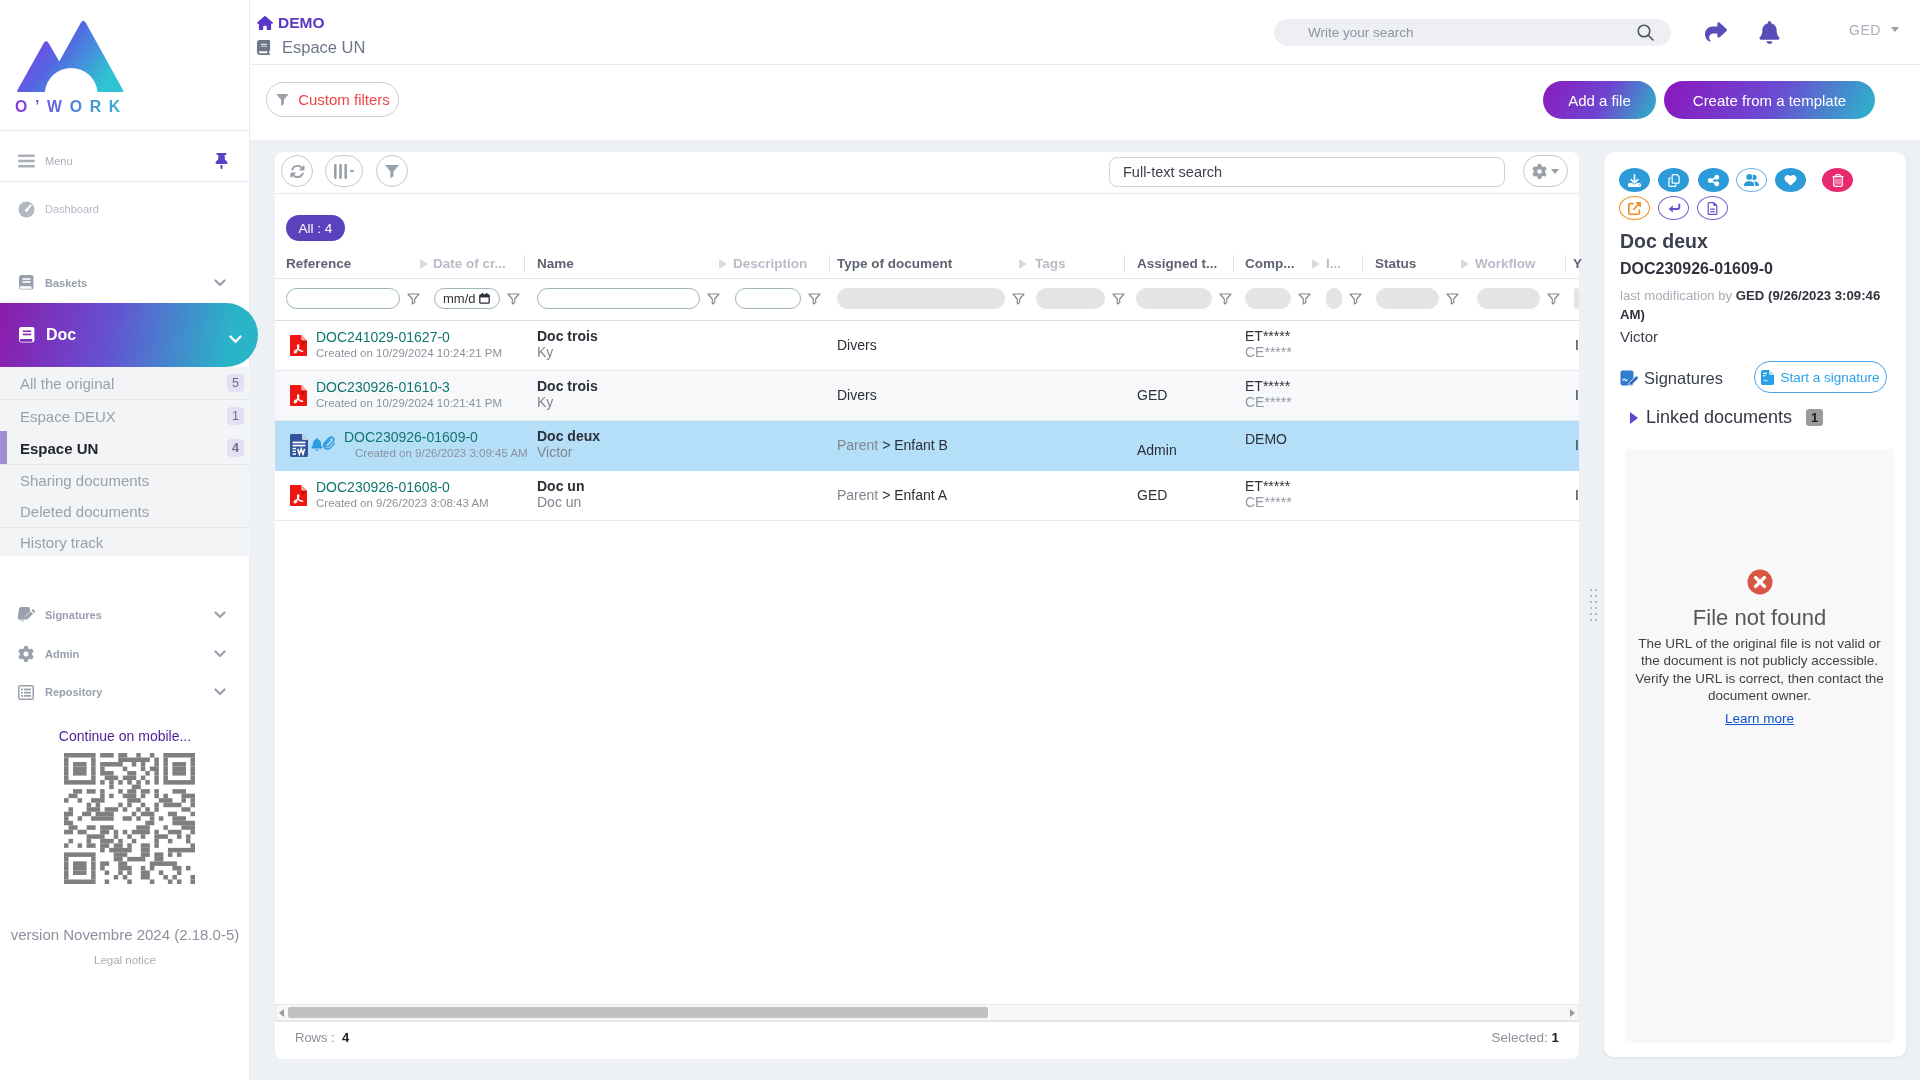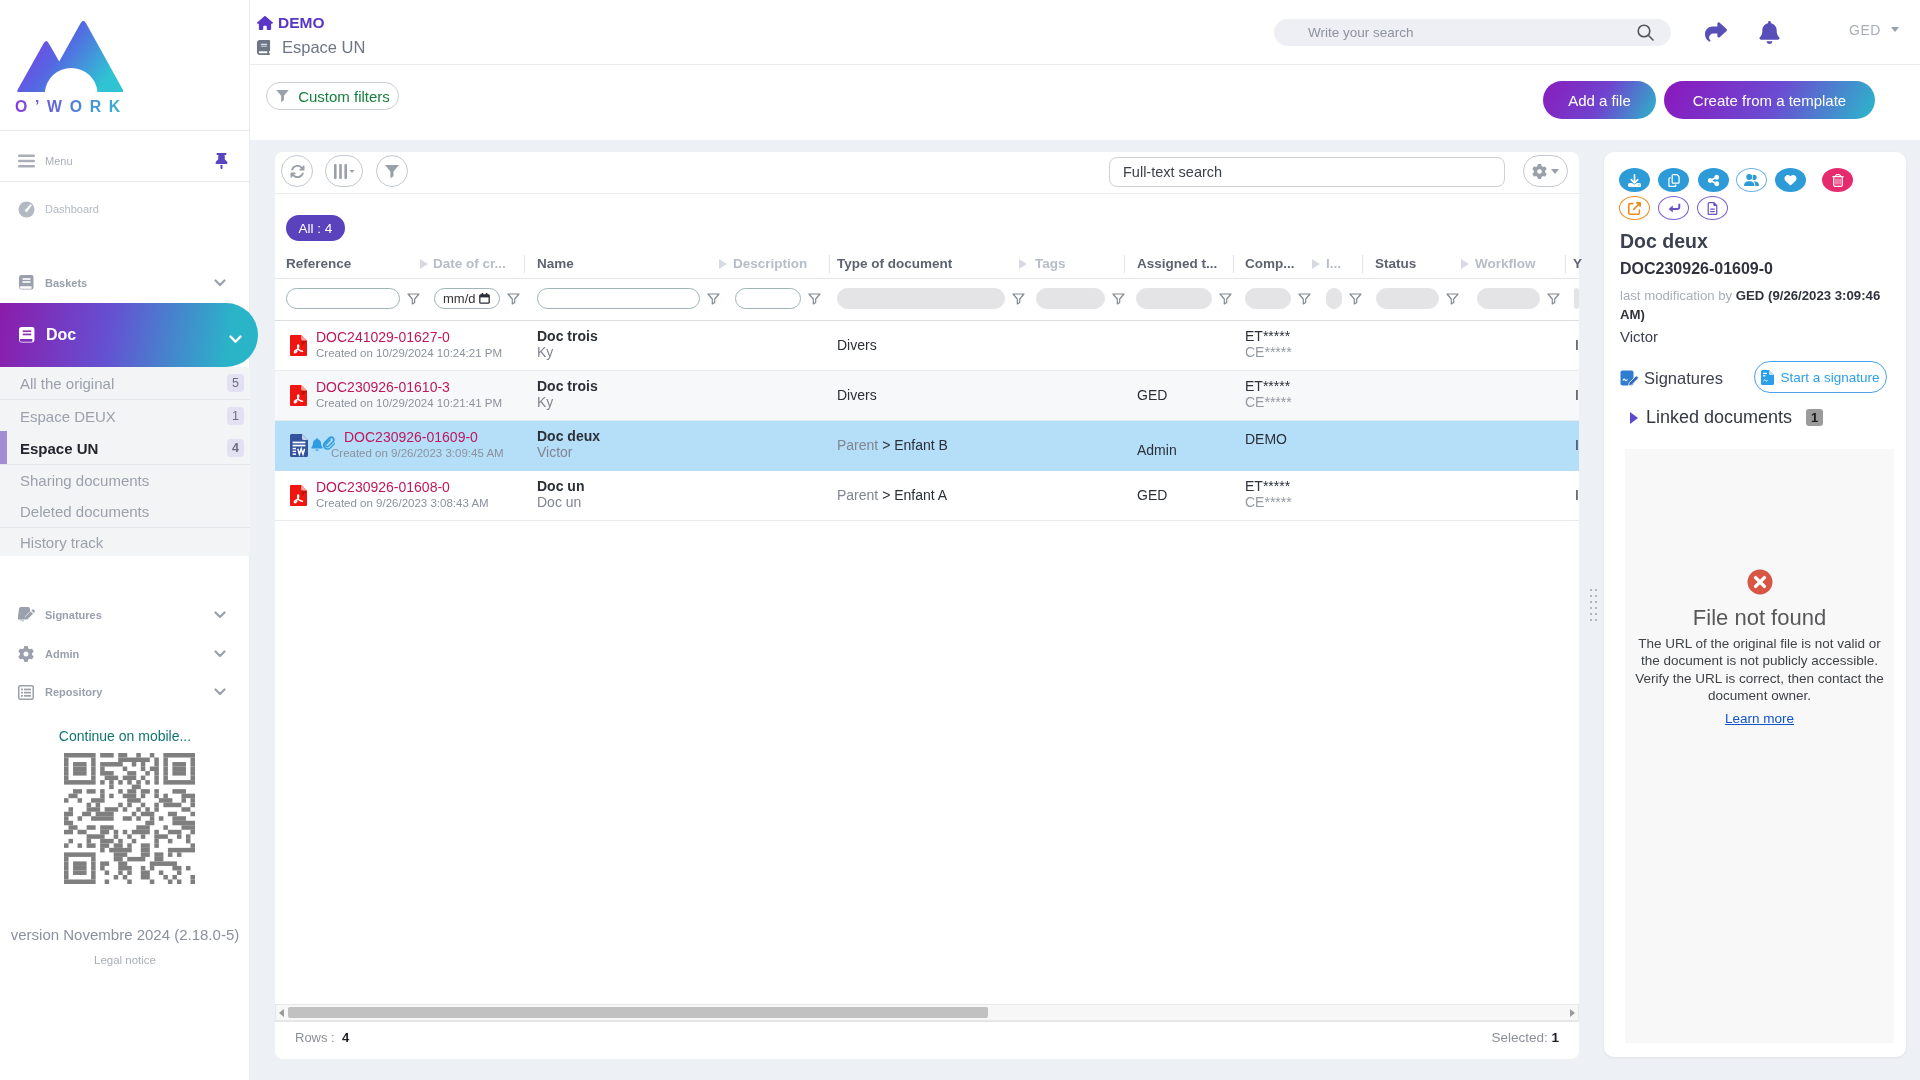--- a/index.html
+++ b/index.html
@@ -14,32 +14,32 @@
 .navrow .nico { width:20px; margin-left:16px; margin-right:9px; display:flex; justify-content:center; }
 .navrow .caret { position:absolute; right:24px; }
 .navlabel { font-weight:bold; color:#98a0ad; }
 #docItem { left:0; top:303px; width:258px; height:64px; background:linear-gradient(100deg,#8b1cab 0%, #6550d2 42%, #2ab4c8 88%); border-radius:0 32px 32px 0; color:#fff; display:flex; align-items:center; z-index:6; }
 #docItem .nico { width:20px; margin-left:17px; margin-right:9px; display:flex; justify-content:center;}
 #submenu { left:0; top:367px; width:250px; height:189px; background:#f3f4f6; font-size:15px; color:#9aa1ad; }
 .subrow { position:absolute; left:0; width:250px; display:flex; align-items:center; }
 .subrow .t { margin-left:20px; }
 .badge { position:absolute; right:6px; top:50%; transform:translateY(-50%); background:#e4e0f3; color:#6b6f7e; font-size:12.5px; padding:2px 5px; border-radius:4px; min-width:8px; text-align:center; }
 .subdiv { position:absolute; left:0; width:250px; height:1px; background:#e2e4e8; }
-#qrwrap { left:0; top:728px; width:250px; text-align:center; color:#0f766e; font-size:14px; }
+#qrwrap { left:0; top:728px; width:250px; text-align:center; color:#4c1d95; font-size:14px; }
 #version { left:0; top:926px; width:250px; text-align:center; color:#8a919d; font-size:15px; }
 #legal { left:0; top:954px; width:250px; text-align:center; color:#a9aeb8; font-size:11.5px; }
 
 
 #header { left:250px; top:0; width:1670px; height:140px; background:#fff; }
 #hdrline { position:absolute; left:0; top:64px; width:1670px; height:1px; background:#e8eaed; }
 #crumb1 { position:absolute; left:7px; top:14px; color:#5936c5; font-weight:bold; font-size:15.5px; display:flex; align-items:center; gap:5px;}
 #crumb2 { position:absolute; left:6px; top:38px; color:#6d7686; font-size:16.5px; display:flex; align-items:center; gap:11px;}
 #searchbox { position:absolute; left:1024px; top:19px; width:397px; height:27px; background:#edeff4; border-radius:13.5px; color:#8d939e; font-size:13.5px; line-height:27px; padding-left:34px; }
 #gedlbl { position:absolute; left:1599px; top:22px; color:#a9aeb8; font-size:14px; letter-spacing:0.5px; }
-#custfil { position:absolute; left:16px; top:82px; width:133px; height:28px; border:1px solid #c8ccd3; border-radius:19px; color:#15803d; font-size:15px; display:flex; align-items:center; justify-content:center; gap:8px; }
+#custfil { position:absolute; left:16px; top:82px; width:133px; height:35px; border:1px solid #c8ccd3; border-radius:19px; color:#ef4444; font-size:15px; display:flex; align-items:center; justify-content:center; gap:8px; }
 .gbtn { position:absolute; top:81px; height:38px; border-radius:19px; color:#fff; font-size:15px; display:flex; align-items:center; justify-content:center; }
 #btnAdd { left:1293px; width:113px; background:linear-gradient(118deg,#8a1cbc 0%, #6f43cf 52%, #2bb5c9 100%); }
 #btnTpl { left:1414px; width:211px; background:linear-gradient(118deg,#8c16bd 0%, #6b4bd2 52%, #2ab8cb 100%); }
 
 
 #card { left:275px; top:152px; width:1304px; height:907px; background:#fff; border-radius:8px; }
 .toolbtn { position:absolute; top:3px; height:32px; border:1px solid #c3c9cf; border-radius:16px; display:flex; align-items:center; justify-content:center; background:#fff; }
 #toolline { position:absolute; left:0; top:41px; width:1304px; height:1px; background:#e8eaed; }
 #allpill { position:absolute; left:11px; top:63px; width:59px; height:26px; background:#5b42bd; border-radius:13px; color:#fff; font-size:13.5px; display:flex; align-items:center; justify-content:center; }
 .th { position:absolute; top:104px; font-size:13.5px; font-weight:bold; color:#5d6470; white-space:nowrap; }
@@ -47,21 +47,21 @@
 .sortarr { position:absolute; top:107px; width:0; height:0; border-top:5px solid transparent; border-bottom:5px solid transparent; border-left:8px solid #d7dbe1; }
 .colsep { position:absolute; top:103px; width:1px; height:18px; background:#dfe2e7; }
 #thline { position:absolute; left:0; top:126px; width:1304px; height:1px; background:#e3e6ea; }
 .finput { position:absolute; top:136px; height:21px; border:1px solid #9fb4b4; border-radius:10.5px; background:#fff; }
 .finput.dis { background:#e4e4e6; border-color:#e4e4e6; }
 .fun { position:absolute; top:139px; }
 #filtline { position:absolute; left:0; top:168px; width:1304px; height:1px; background:#dadde2; }
 .drow { position:absolute; left:0; width:1304px; height:50px; border-bottom:1px solid #e7eaee; }
 .drow.alt { background:#f7f8fa; }
 .drow.sel { background:#b5dff9; border-bottom:1px solid #b5dff9; }
-.ref { position:absolute; font-size:14px; color:#be185d; top:8px; }
+.ref { position:absolute; font-size:14px; color:#0f766e; top:8px; }
 .created { position:absolute; font-size:11.5px; color:#8b919c; top:26px; }
 .nm { position:absolute; font-size:14px; color:#2b2f38; font-weight:bold; top:7px; left:262px; }
 .nm2 { position:absolute; font-size:14px; color:#80858f; top:23px; left:262px; }
 .typ { position:absolute; font-size:14px; color:#2b2f38; top:16px; left:562px; }
 .asg { position:absolute; font-size:14px; color:#2b2f38; top:16px; left:862px; }
 .cmp1 { position:absolute; font-size:14px; color:#2b2f38; top:7px; left:970px; }
 .cmp2 { position:absolute; font-size:14px; color:#9399a3; top:23px; left:970px; }
 .cut { position:absolute; font-size:14px; color:#2b2f38; top:16px; left:1300px; }
 #hscroll { position:absolute; left:0; top:852px; width:1304px; height:17px; background:#f7f7f7; border:1px solid #e8e8e8; }
 #hthumb { position:absolute; left:12px; top:2px; width:700px; height:11px; background:#c1c1c1; border-radius:2px; }
@@ -645,21 +645,21 @@
           <rect x="2.6" y="19.4" width="3.4" height="1.5" fill="#fff"></rect>
           <path d="M7.8,14.8 l1.6,5.4 1.8,-5.4 1.8,5.4 1.6,-5.4" stroke="#fff" fill="none" stroke-width="1.5"></path>
         </svg></span>
     <span style="position:absolute; left:36px; top:16px;"><svg width="12" height="13" viewBox="0 0 448 512">
           <path fill="#2e9ce1" d="M224 0c-17.7 0-32 14.3-32 32l0 19.2C119 66 64 130.6 64 208l0 18.8c0 47-17.3 92.4-48.5 127.6l-7.4 8.3c-8.4 9.4-10.4 22.9-5.3 34.4S19.4 416 32 416l384 0c12.6 0 24-7.4 29.2-18.9s3.1-25-5.3-34.4l-7.4-8.3C401.3 319.2 384 273.9 384 226.8l0-18.8c0-77.4-55-142-128-156.8L256 32c0-17.7-14.3-32-32-32zm45.3 493.3c12-12 18.7-28.3 18.7-45.3l-64 0-64 0c0 17 6.7 33.3 18.7 45.3s28.3 18.7 45.3 18.7s33.3-6.7 45.3-18.7z"></path>
         </svg></span>
     <span style="position:absolute; left:48px; top:15px;"><svg width="12" height="14" viewBox="0 0 448 512">
           <path fill="#2e9ce1" d="M364.5 99.4c-25-24.9-65.5-24.9-90.5 0L101.3 272c-41.7 41.7-41.7 109.3 0 151s109.3 41.7 151 0L422.9 252.4c9.4-9.4 24.6-9.4 33.9 0s9.4 24.6 0 33.9L286.2 456.9c-66.7 66.7-174.9 66.7-241.6 0s-66.7-174.9 0-241.6L217.4 42.6c50-50 131.1-50 181.1 0s50 131.1 0 181.1L225.2 397c-35.4 35.4-92.9 33.3-125.6-4.6c-28.6-33.2-25.2-83.9 5.7-114.8l152-152c9.4-9.4 24.6-9.4 33.9 0s9.4 24.6 0 33.9l-152 152c-12.2 12.2-13.5 31.9-2.2 45c12.9 15 35.6 15.8 49.5 1.9L350.6 189.8c25-25 25-65.5 0-90.5z"></path>
         </svg></span>
     <span class="ref" style="left:69px;">DOC230926-01609-0</span>
-    <span class="created" style="left:56px;">Created on 9/26/2023 3:09:45 AM</span>
+    <span class="created" style="left:80px;">Created on 9/26/2023 3:09:45 AM</span>
     <span class="nm">Doc deux</span>
       <span class="nm2">Victor</span>
     <span class="typ"><span style="color:#80858f;">Parent</span> &gt; Enfant B</span>
     <span class="asg" style="top:21px;">Admin</span>
     <span class="cmp1" style="top:10px;">DEMO</span>
     <span class="cut">I</span>
   </div>
   <div class="drow" style="top:319px;">
     <span style="position:absolute; left:15px; top:14px;"><svg width="17" height="21" viewBox="0 0 17 21">
           <path d="M1,0 H11.2 L17,5.8 V20 a1,1 0 0 1 -1,1 H1 a1,1 0 0 1 -1,-1 V1 a1,1 0 0 1 1,-1 Z" fill="#f01511"></path>

